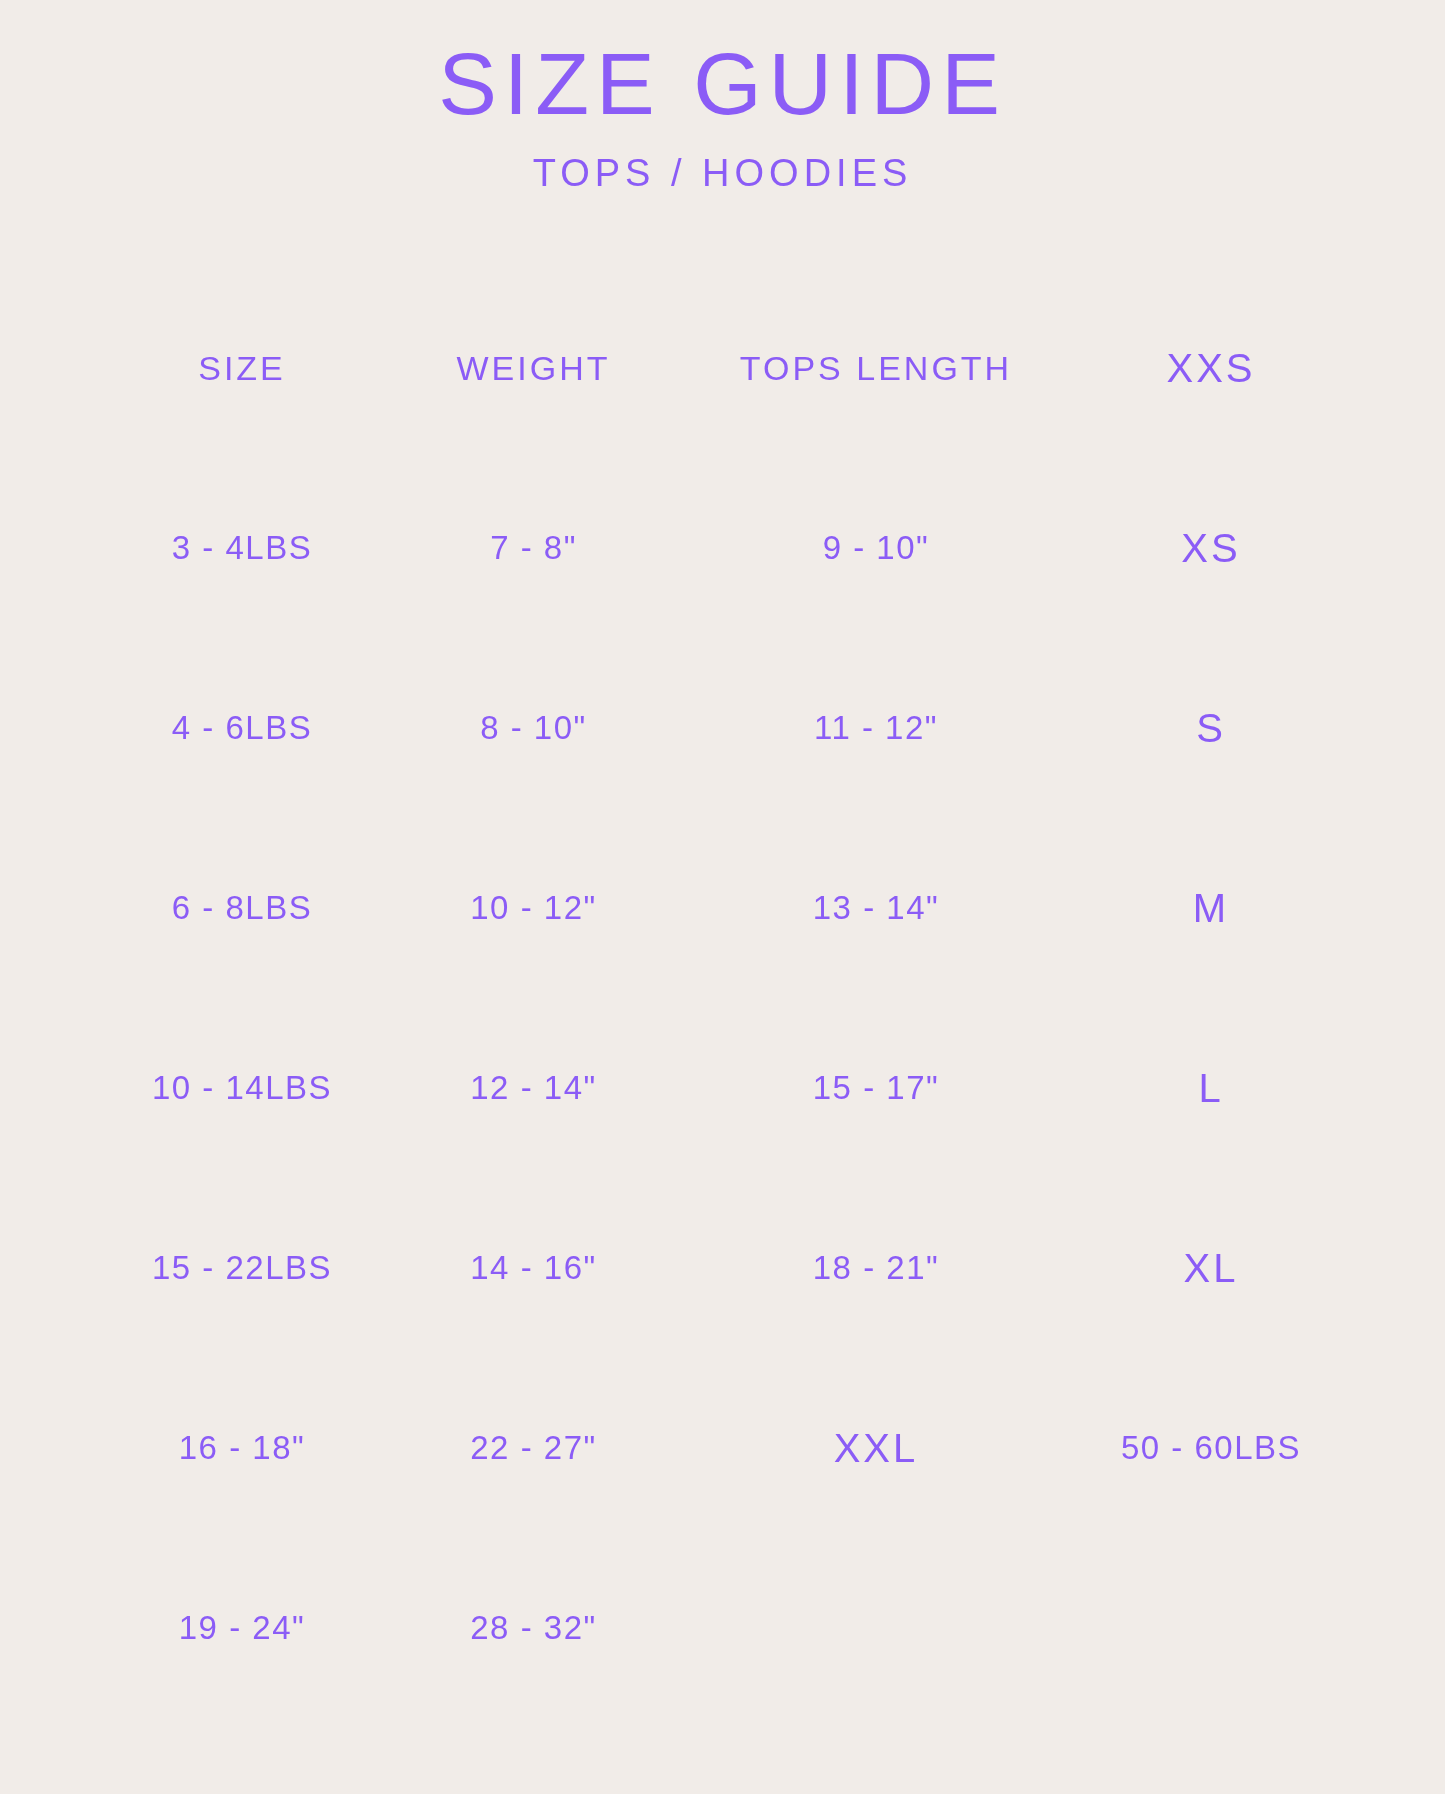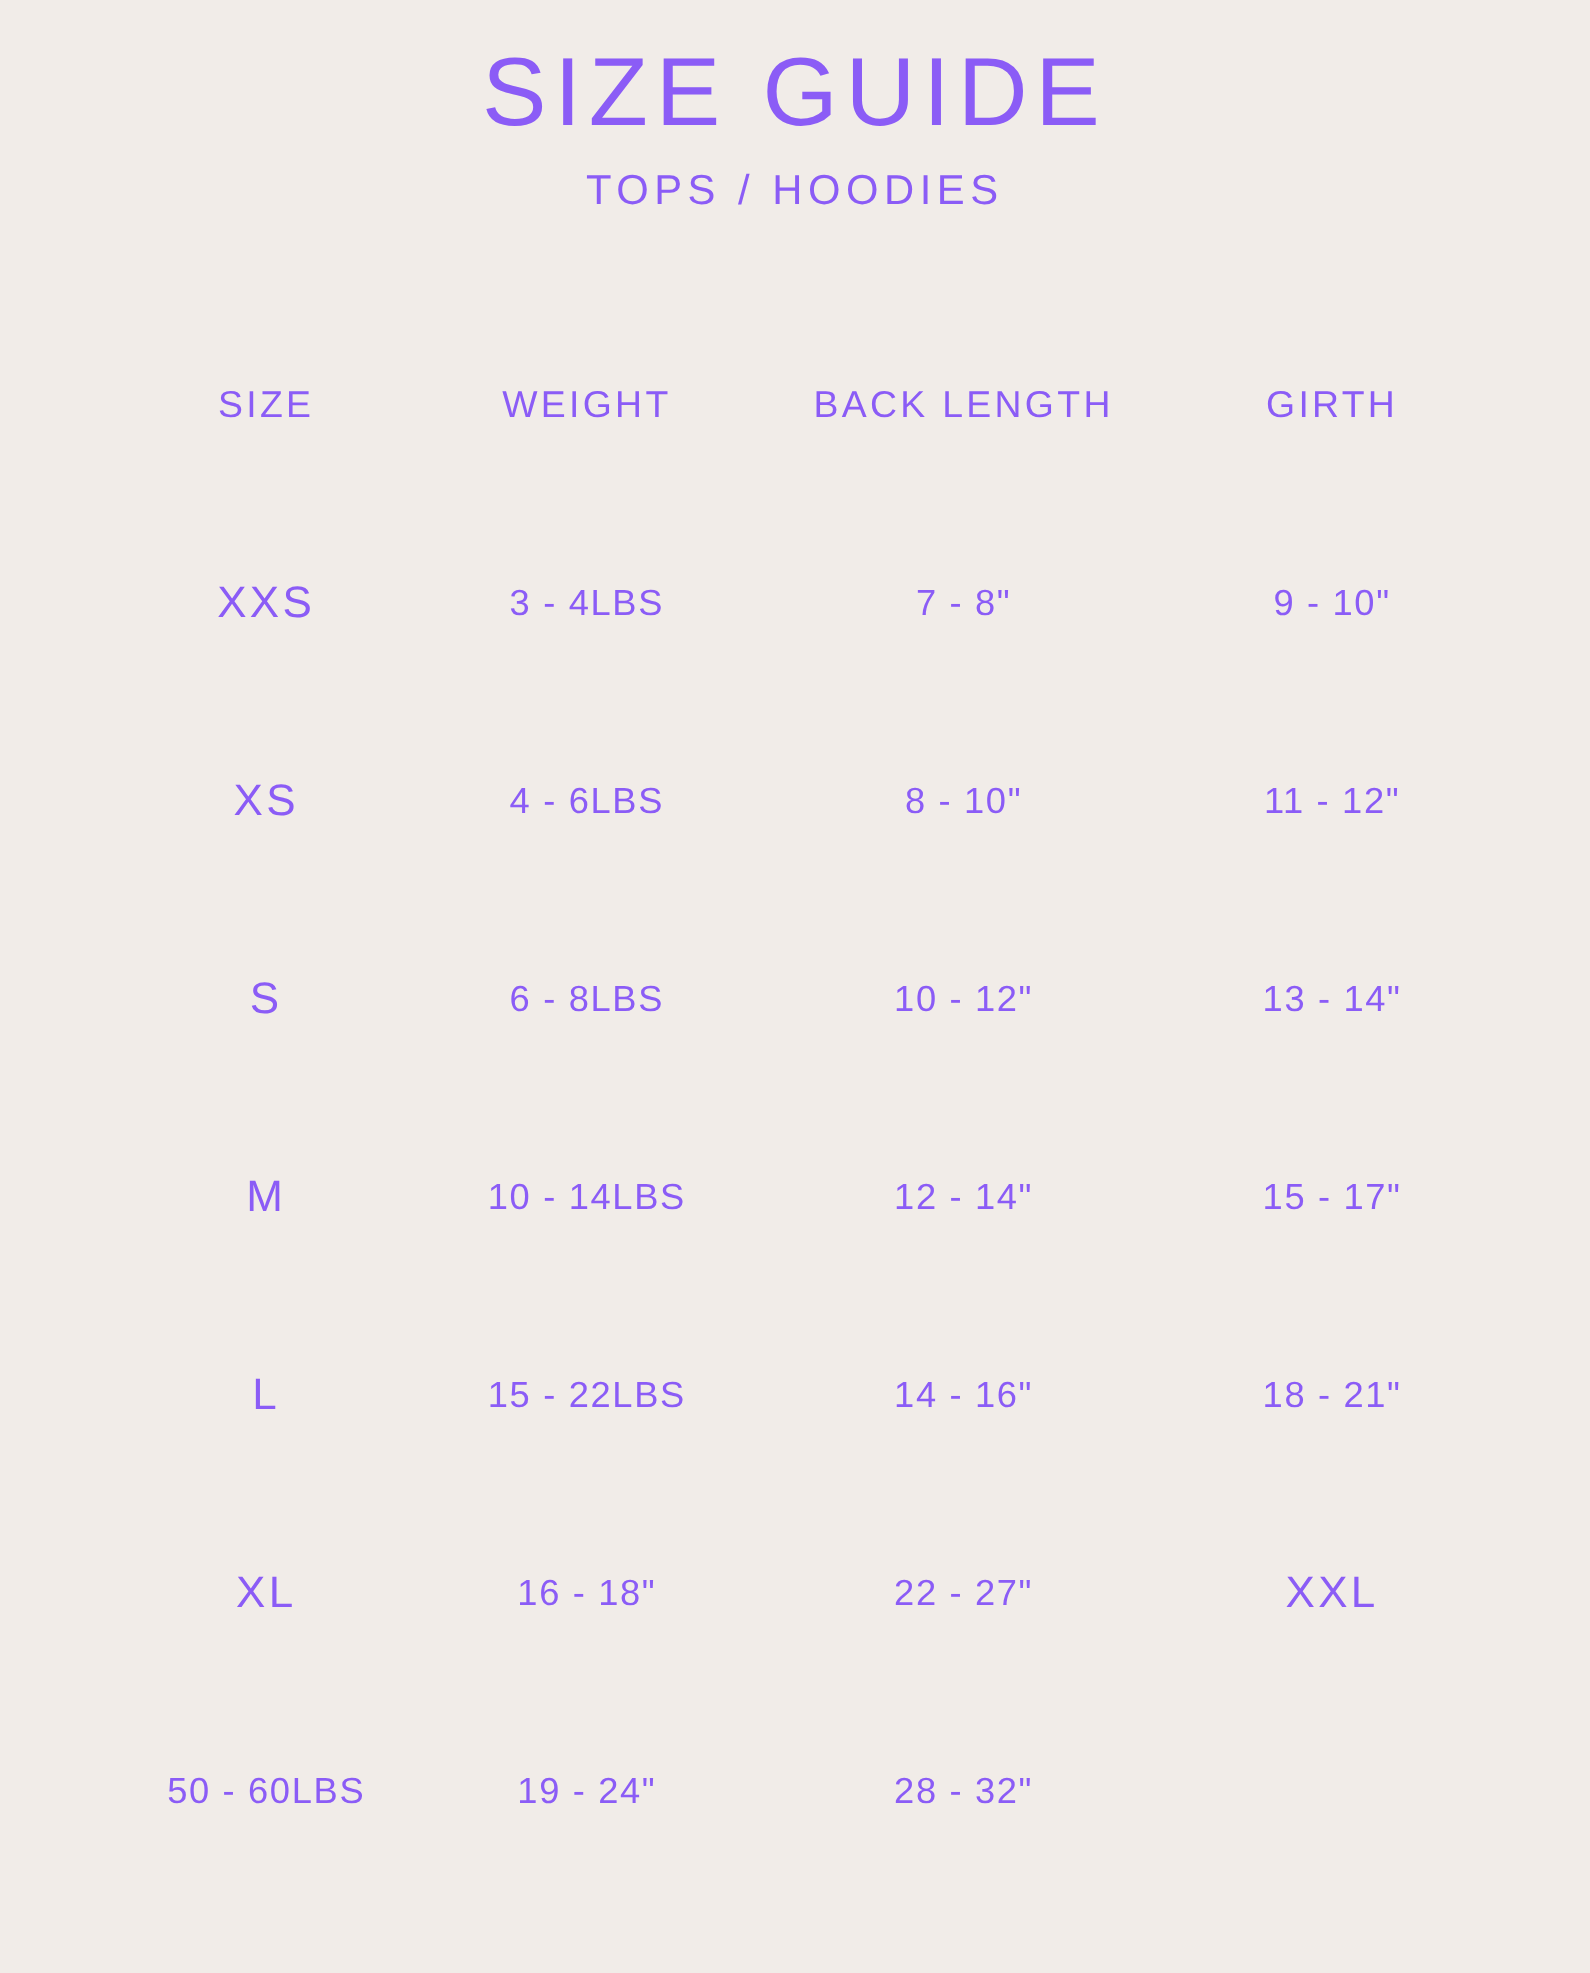--- a/index.html
+++ b/index.html
@@ -72,22 +72,21 @@
 <body>
 
 <div class="page">
   <div class="header-block">
     <h1 class="title">SIZE GUIDE</h1>
     <h2 class="subtitle">TOPS / HOODIES</h2>
   </div>
   <div class="size-table" id="size-table">
       <div class="cell header">SIZE</div>
       <div class="cell header">WEIGHT</div>
-      <div class="cell header">BACK LENGTH</div>
-      <div class="cell header">GIRTH</div>
+      <div class="cell header">TOPS LENGTH</div>
       <div class="cell size-label">XXS</div>
       <div class="cell value">3 - 4LBS</div>
       <div class="cell value">7 - 8"</div>
       <div class="cell value">9 - 10"</div>
       <div class="cell size-label">XS</div>
       <div class="cell value">4 - 6LBS</div>
       <div class="cell value">8 - 10"</div>
       <div class="cell value">11 - 12"</div>
       <div class="cell size-label">S</div>
       <div class="cell value">6 - 8LBS</div>

